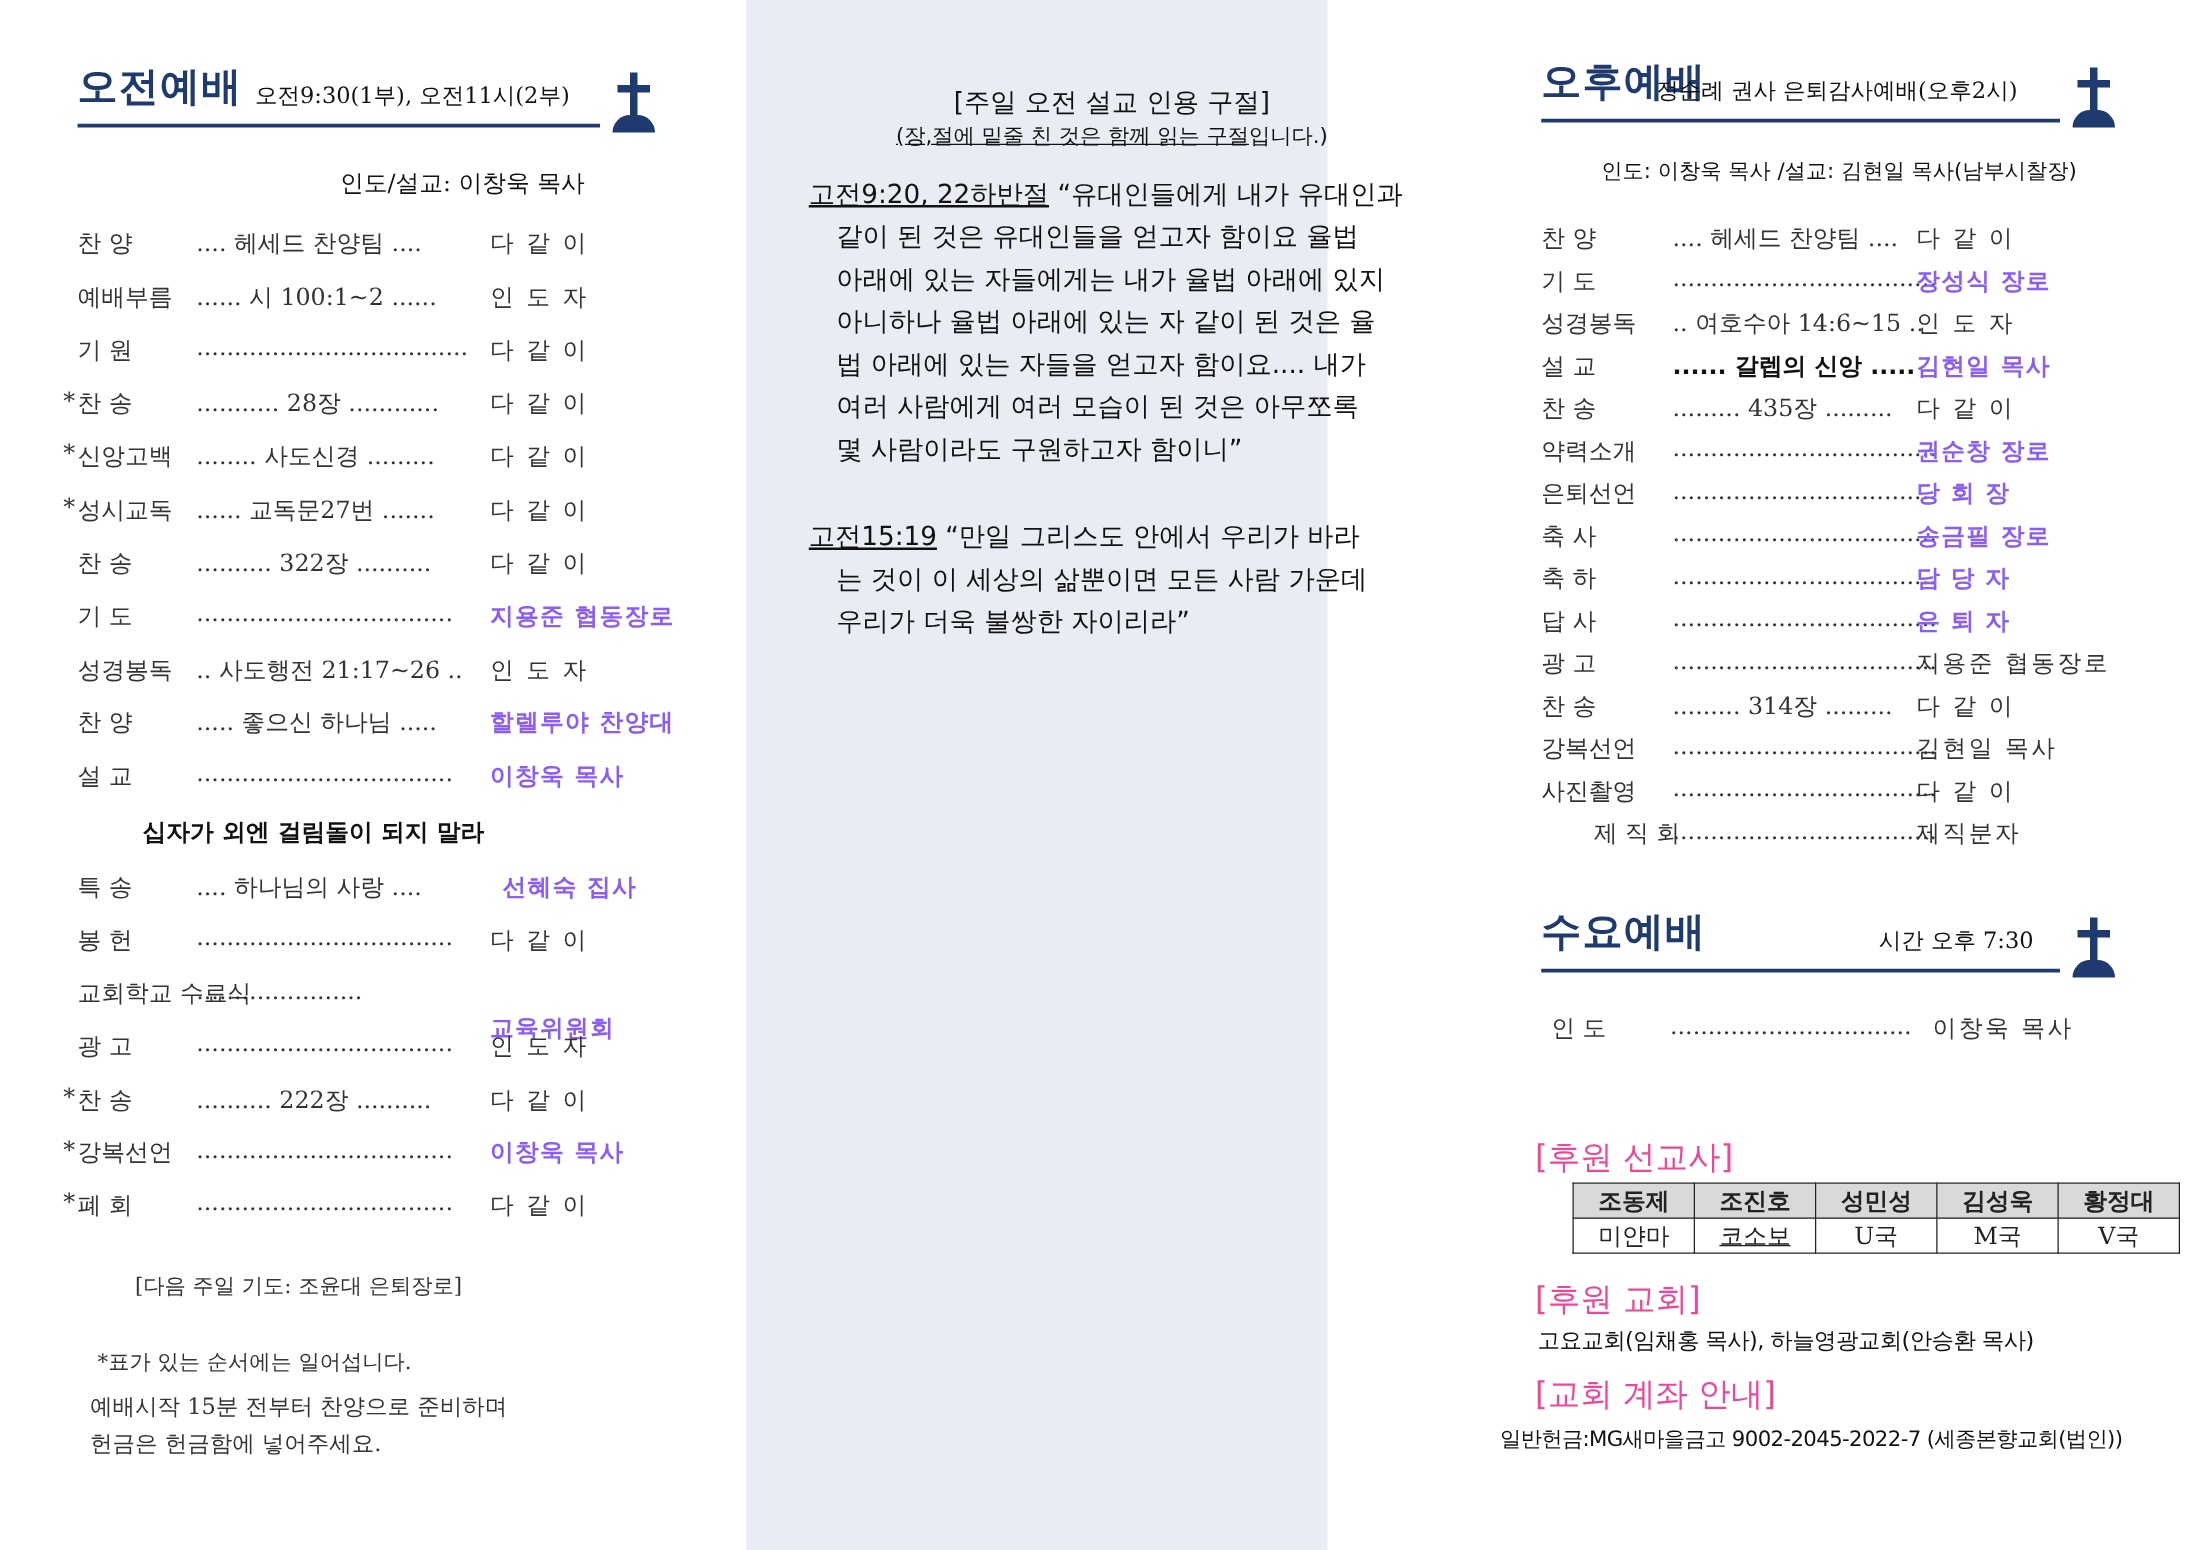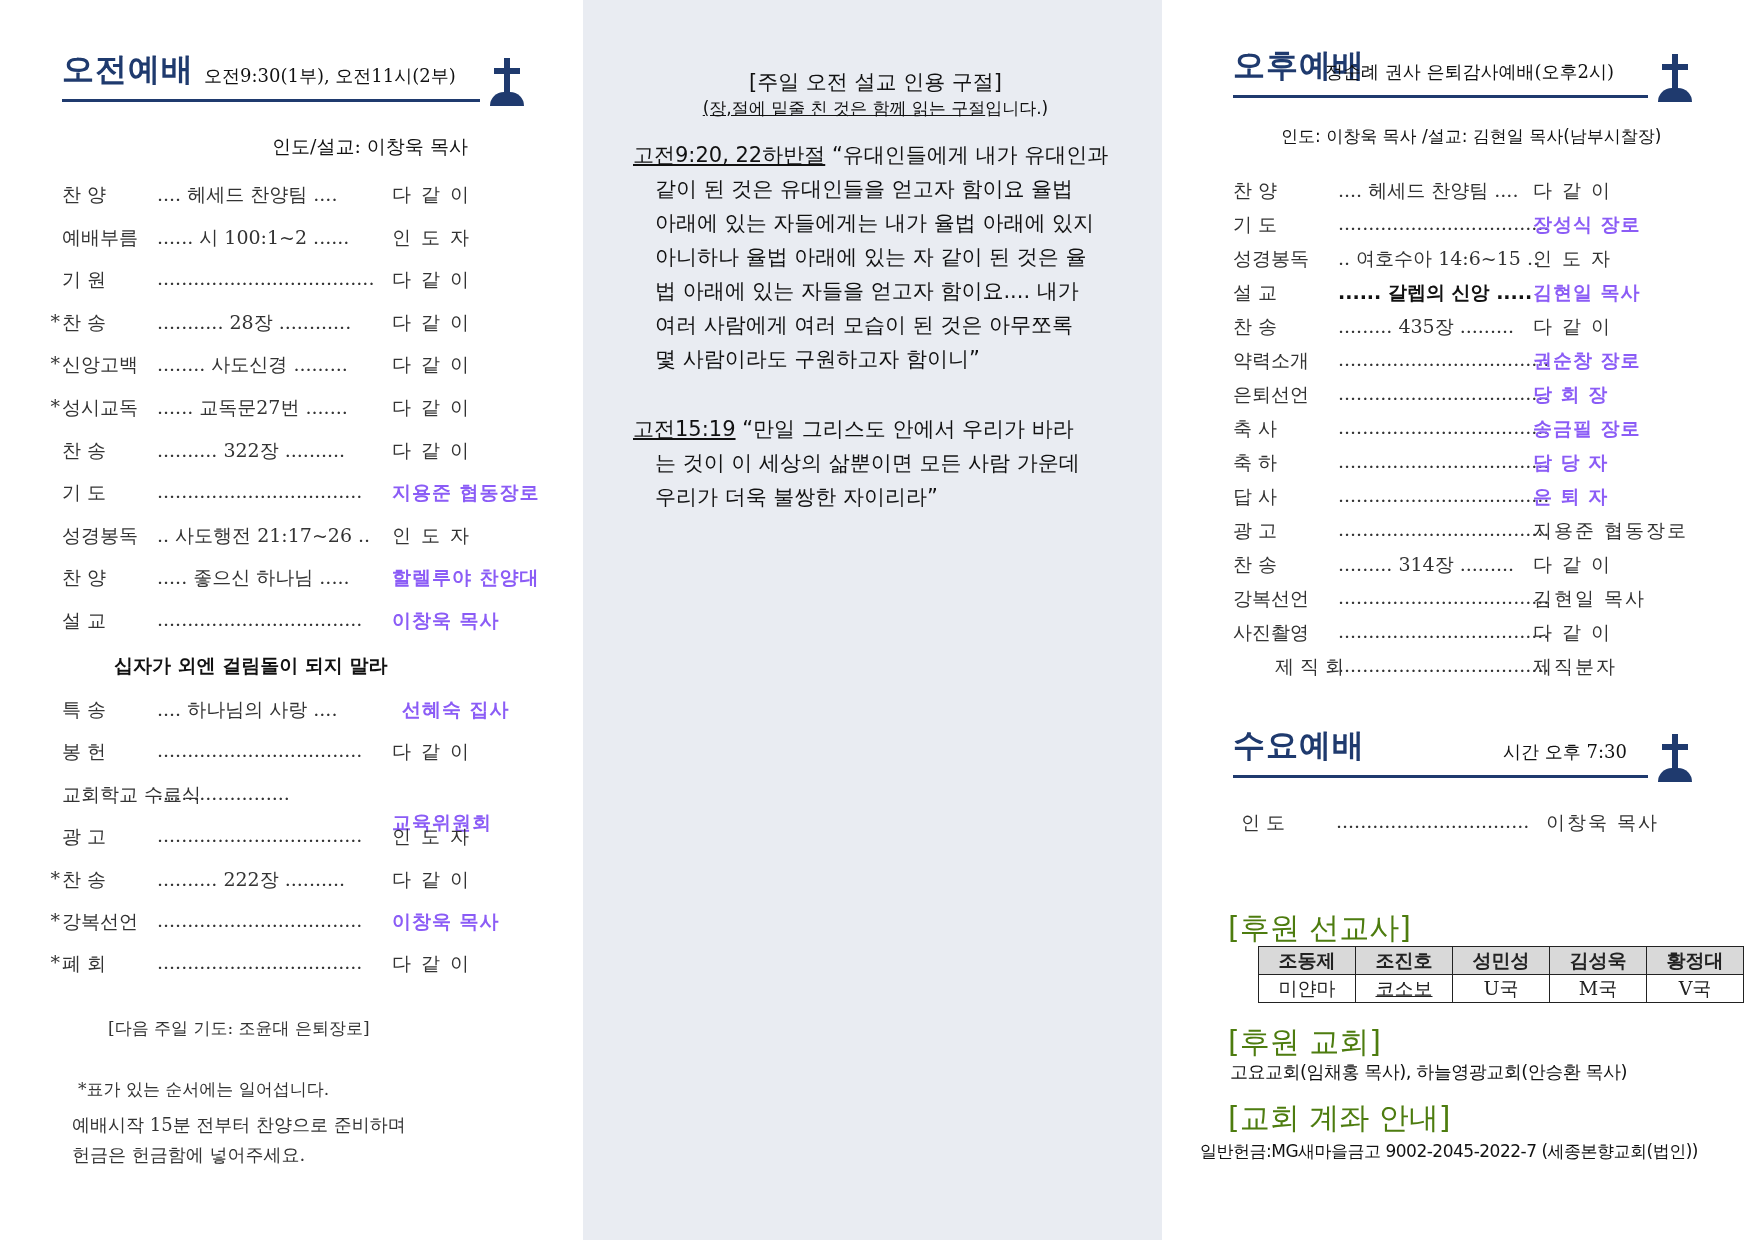--- a/index.html
+++ b/index.html
@@ -1,21 +1,21 @@
 <!DOCTYPE html>
 <html><head>
 <meta charset="utf-8">
 <style>
   * { box-sizing: border-box; margin: 0; padding: 0; }
   html, body { width: 1753px; height: 1240px; background: #ffffff; overflow: hidden; }
   body { position: relative; font-family: "DejaVu Serif", serif; color: #222; }
 
   .panel { position: absolute; top: 0; height: 1240px; }
   .panel-left { left: 0; width: 583px; }
-  .panel-mid { left: 583px; width: 579px; background: #e9ecf2; }
+  .panel-mid { left: 597px; width: 465px; background: #e9ecf2; }
   .panel-right { left: 1168px; width: 585px; }
 
   .sec-header { position: absolute; height: 60px; }
   .sec-title { position: absolute; left: 0; bottom: 10px; font-family: "DejaVu Sans", sans-serif; font-weight: bold; font-size: 32px; color: #1f3a6e; letter-spacing: 1px; }
   .sec-sub { position: absolute; bottom: 14px; font-family: "DejaVu Serif", serif; font-size: 18px; color: #111; }
   .sec-rule { position: absolute; left: 0; bottom: 0; height: 3px; background: #1f3a6e; }
   .cross { position: absolute; bottom: -4px; width: 34px; height: 48px; }
   .cross .v { position: absolute; left: 14px; top: 0; width: 6px; height: 38px; background: #1f3a6e; }
   .cross .h { position: absolute; left: 4px; top: 10px; width: 26px; height: 6px; background: #1f3a6e; }
   .cross .mound { position: absolute; left: 0; bottom: 0; width: 34px; height: 14px; background: #1f3a6e; border-radius: 17px 17px 0 0; }
@@ -34,21 +34,21 @@
   .verse { position: absolute; left: 50px; width: 470px; font-family: "DejaVu Sans", sans-serif; font-size: 21px; line-height: 34px; color: #111; text-align: justify; }
   .verse .ref { text-decoration: underline; }
   .verse .line { display: block; white-space: nowrap; }
   .verse .indent { padding-left: 22px; }
 
   table.miss { position: absolute; border-collapse: collapse; font-family: "DejaVu Sans", sans-serif; font-size: 19px; margin-left: 28px; }
   table.miss td { border: 1.5px solid #222; text-align: center; width: 97px; height: 28px; padding: 0; }
   table.miss tr.head td { background: #d9d9d9; font-weight: bold; }
   table.miss tr.val td { font-family: "DejaVu Serif", serif; }
 
-  .bracket { position: absolute; font-family: "DejaVu Sans", sans-serif; font-size: 30px; color: #4d7c0f; }
+  .bracket { position: absolute; font-family: "DejaVu Sans", sans-serif; font-size: 26px; color: #ec4899; }
   .acct { position: absolute; font-family: "DejaVu Sans", sans-serif; font-size: 17px; color: #111; white-space: nowrap; letter-spacing: -0.5px; }
 </style>
 </head>
 <body>
 
 <div class="panel panel-left">
   <div class="sec-header" style="left:62px; top:42px; width:470px;">
     <div class="sec-title">오전예배</div>
     <div class="sec-sub" style="left:142px;">오전9:30(1부), 오전11시(2부)</div>
     <div class="sec-rule" style="width:418px;"></div>

